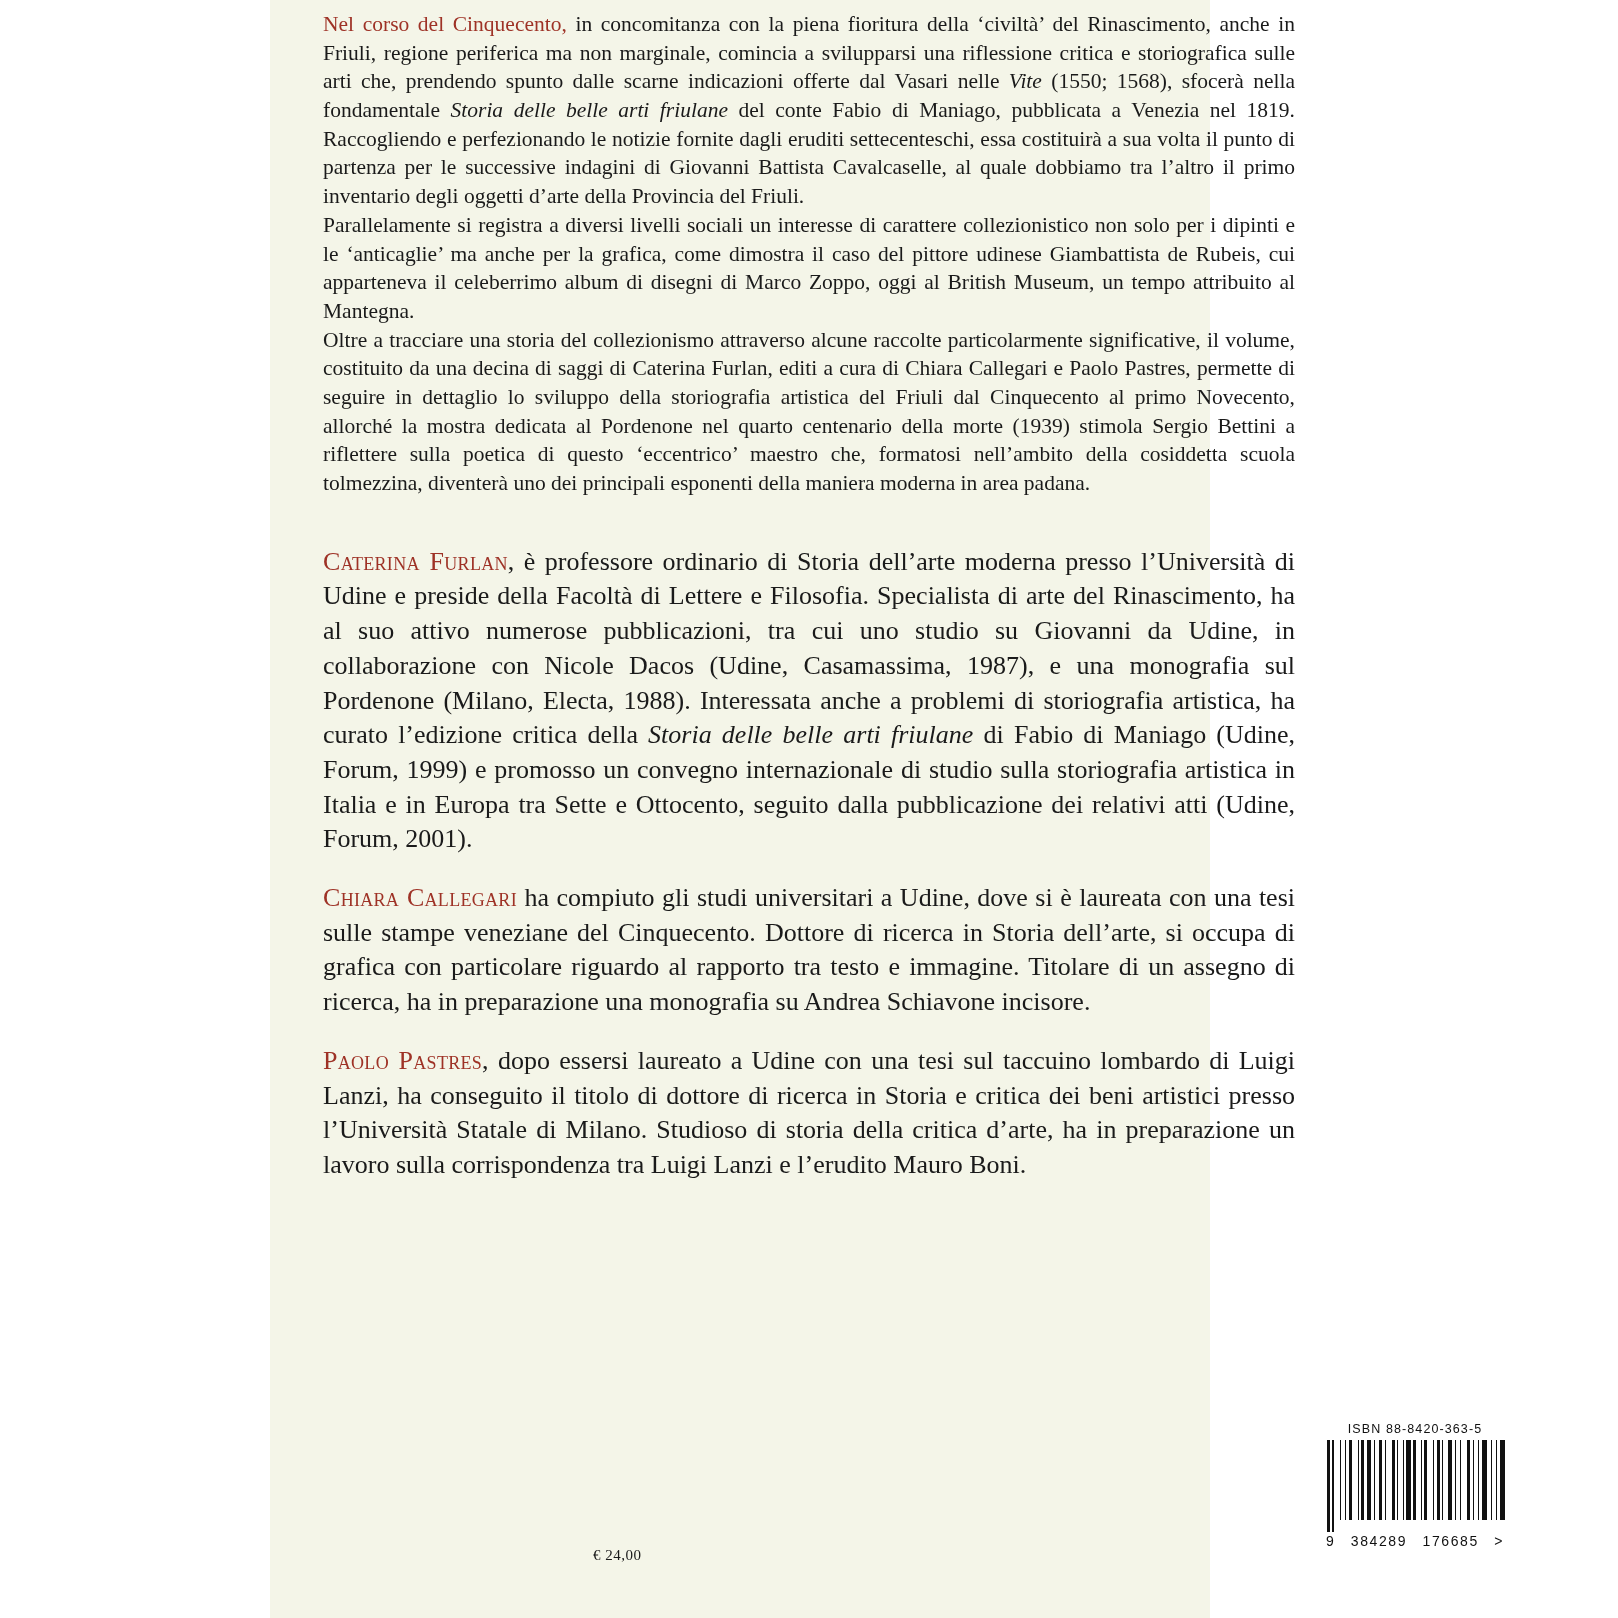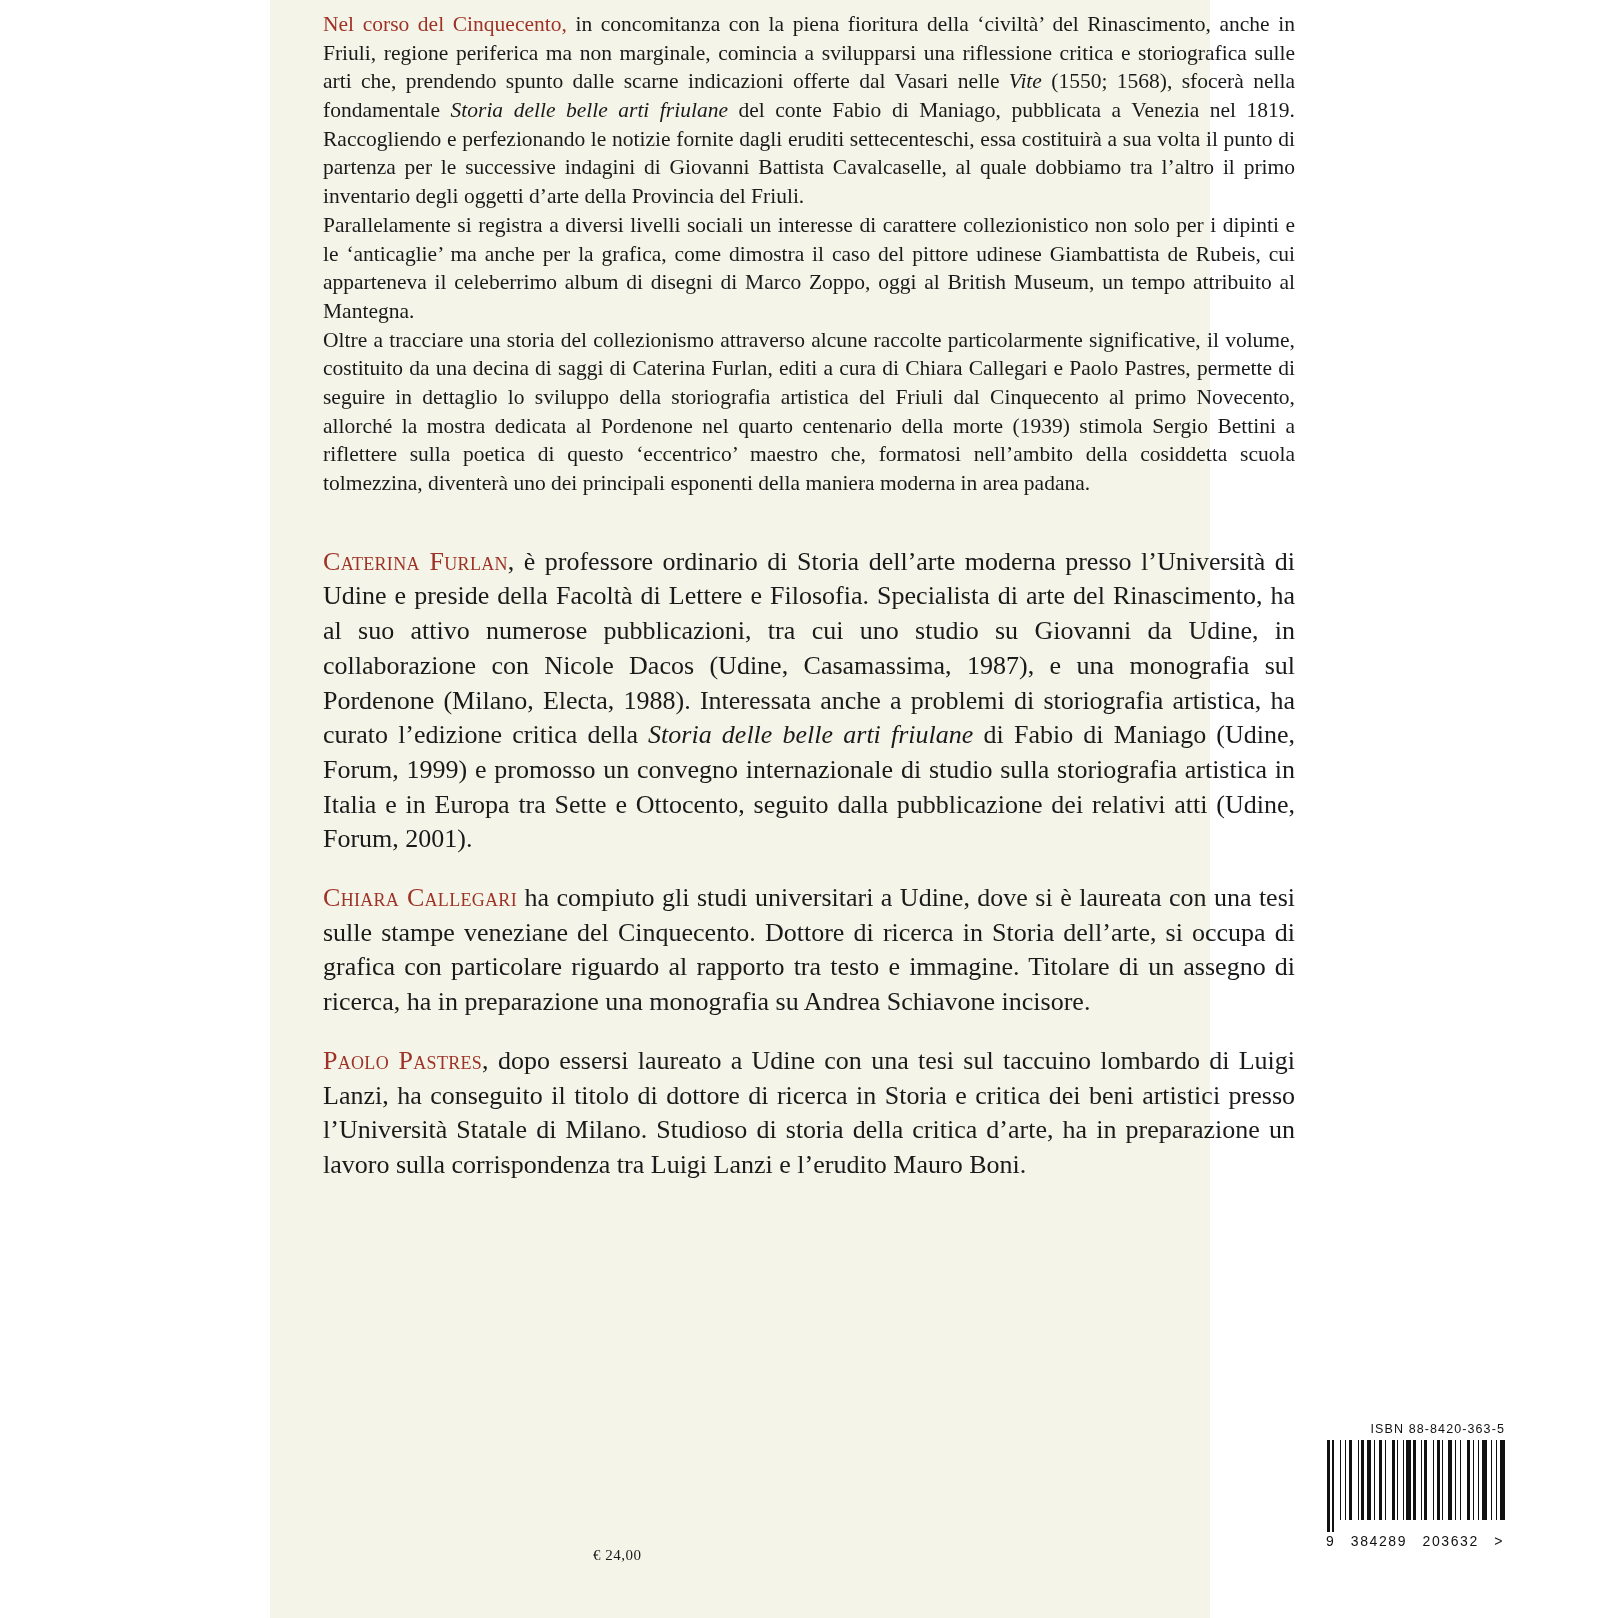--- a/index.html
+++ b/index.html
@@ -78,21 +78,21 @@
     top: 1422px;
     width: 180px;
     text-align: center;
   }
   .isbn-text {
     font-family: "Liberation Sans", sans-serif;
     font-size: 12.5px;
     letter-spacing: 1.1px;
     color: #111;
     margin-bottom: 4px;
-    text-align: right;
+    text-align: center;
   }
   .bars {
     height: 92px;
     width: 180px;
     position: relative;
     background: #ffffff;
   }
   .bars .b {
     position: absolute;
     top: 0;
@@ -168,18 +168,18 @@
         <div class="b short" style="left: 147.8px; width: 1.2px;"></div>
         <div class="b short" style="left: 153.2px; width: 1.2px;"></div>
         <div class="b short" style="left: 156.8px; width: 4.8px;"></div>
         <div class="b short" style="left: 165.8px; width: 1.2px;"></div>
         <div class="b short" style="left: 171.2px; width: 1.2px;"></div>
         <div class="b short" style="left: 174.8px; width: 4.8px;"></div>
       </div>
     <div class="barnums">
       <span>9</span>
       <span>384289</span>
-      <span>203632</span>
+      <span>176685</span>
       <span>&gt;</span>
     </div>
   </div>
 
 </div>
 
 </body></html>

